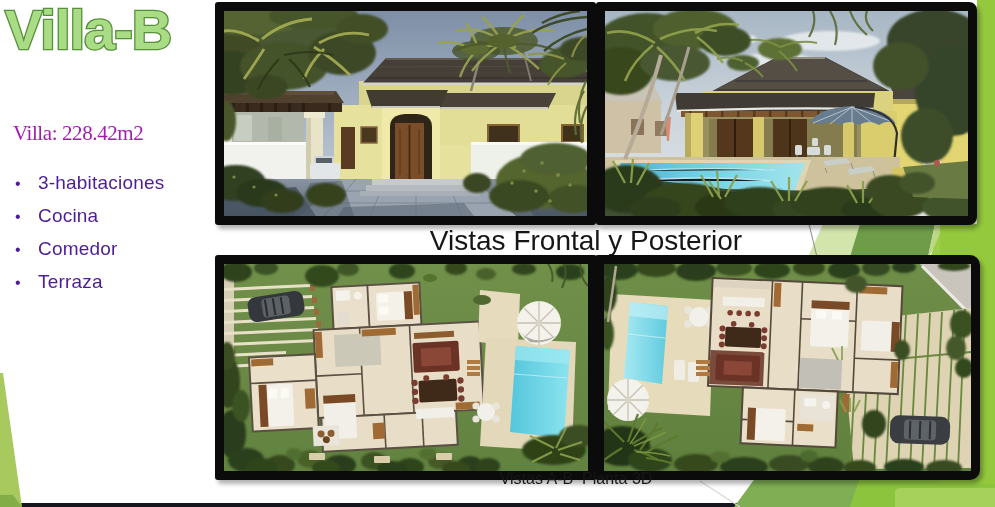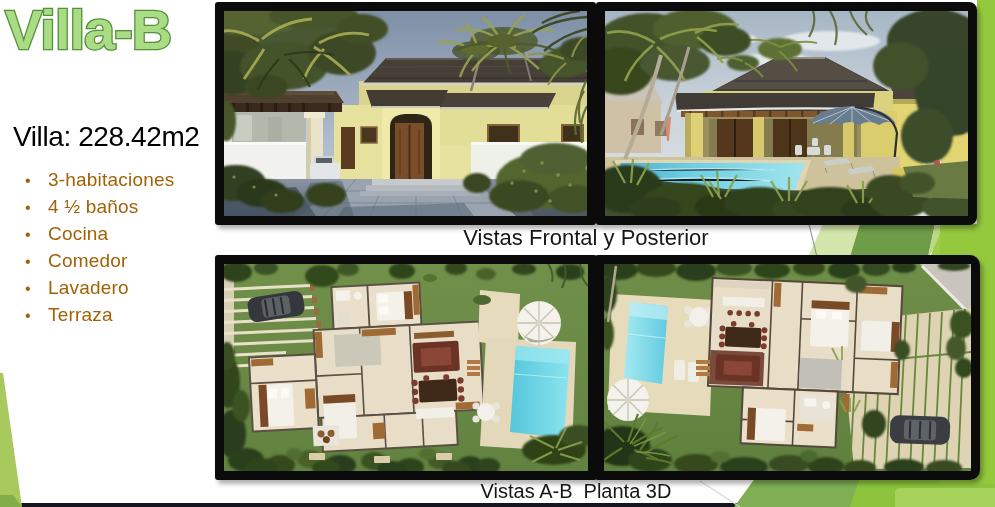--- a/index.html
+++ b/index.html
@@ -41,28 +41,26 @@
 
 <svg class="abs" style="left:0;top:373px;width:26px;height:134px;" viewBox="0 0 26 134" preserveAspectRatio="none">
 <polygon points="0,0 3,0 22,134 0,134" fill="#a8c95e"></polygon>
 <polygon points="13,122 22,134 0,134 0,122" fill="#3f7a1e" opacity="0.35"></polygon>
 </svg>
 
 <svg class="abs" style="left:0px;top:0px;width:230px;height:70px;" viewBox="0 0 230 70">
 <text x="5" y="49" font-family="Liberation Sans, sans-serif" font-size="56" font-weight="bold" fill="#a9dc84" stroke="#55913a" stroke-width="2.6" paint-order="stroke" letter-spacing="-1">Villa-B</text>
 </svg>
 
-<div class="abs" style="left:13px;top:121px;font-size:28px;letter-spacing:-0.4px;color:#000000;">Villa: 228.42m2</div>
-
-<div class="abs" style="left:12px;top:167px;font-size:19px;letter-spacing:0.2px;line-height:26px;color:#a16207;margin-left:10px;">
+<div class="abs" style="left:13px;top:121px;font-size:21px;letter-spacing:-0.4px;color:#a21caf;font-family:Liberation Serif, serif;">Villa: 228.42m2</div>
+
+<div class="abs" style="left:12px;top:167px;font-size:19px;letter-spacing:0.2px;line-height:32px;color:#4c1d95;">
 <div><span style="display:inline-block;width:23px;text-align:left;padding-left:3px;font-size:16px;">•</span>3-habitaciones</div>
-<div><span style="display:inline-block;width:23px;text-align:left;padding-left:3px;font-size:16px;">•</span>4 ½ baños</div>
 <div><span style="display:inline-block;width:23px;text-align:left;padding-left:3px;font-size:16px;">•</span>Cocina</div>
 <div><span style="display:inline-block;width:23px;text-align:left;padding-left:3px;font-size:16px;">•</span>Comedor</div>
-<div><span style="display:inline-block;width:23px;text-align:left;padding-left:3px;font-size:16px;">•</span>Lavadero</div>
 <div><span style="display:inline-block;width:23px;text-align:left;padding-left:3px;font-size:16px;">•</span>Terraza</div>
 </div>
 
 <div class="abs" style="left:215px;top:2px;width:363px;height:205px;border:9px solid #0b0b0b;border-radius:3px;box-shadow:3px 4px 4px rgba(0,0,0,0.3);background:#8ea0b4;">
 <svg width="363" height="205" viewBox="0 0 363 205" id="p1">
 <defs>
 <linearGradient id="sky1" x1="0" y1="0" x2="0" y2="1">
 <stop offset="0" stop-color="#7e8fa6"></stop>
           <stop offset="0.55" stop-color="#a9b6c7"></stop>
           <stop offset="1" stop-color="#ccd3dc"></stop>
@@ -491,21 +489,21 @@
 
 <g filter="url(#bl2)">
 <ellipse cx="285" cy="178" rx="24" ry="14" fill="#3a4a24"></ellipse>
 <ellipse cx="312" cy="172" rx="18" ry="11" fill="#42522a"></ellipse>
 </g>
 
 <circle cx="332" cy="152" r="3" fill="#b05a4a"></circle>
 </svg>
 </div>
 
-<div class="abs" style="left:330px;top:225px;width:512px;text-align:center;font-size:22px;color:#161616;">Vistas Frontal y Posterior</div>
+<div class="abs" style="left:330px;top:225px;width:512px;text-align:center;font-size:28px;color:#161616;">Vistas Frontal y Posterior</div>
 
 <div class="abs" style="left:215px;top:255px;width:364px;height:207px;border:9px solid #0b0b0b;border-radius:3px;box-shadow:3px 4px 4px rgba(0,0,0,0.3);background:#7f9b52;">
 <svg width="364" height="207" viewBox="0 0 364 207" id="p3">
 <defs>
 <linearGradient id="lawn3" x1="0" y1="0" x2="0" y2="1">
 <stop offset="0" stop-color="#71904a"></stop>
           <stop offset="1" stop-color="#628240"></stop>
 </linearGradient>
 <linearGradient id="pool3" x1="0" y1="0" x2="1" y2="0">
 <stop offset="0" stop-color="#55c6dc"></stop>
@@ -929,13 +927,13 @@
 <g stroke="#85a04c" stroke-width="1.8" fill="none" opacity="0.9">
 <path d="M242 148 L236 136"></path>
         <path d="M246 148 L246 134"></path>
         <path d="M250 148 L256 136"></path>
         <path d="M234 96 L228 84"></path>
         <path d="M238 96 L238 82"></path>
 </g>
 </svg>
 </div>
 
-<div class="abs" style="left:320px;top:480px;width:512px;text-align:center;font-size:20px;color:#161616;">Vistas A-B&nbsp;&nbsp;Planta 3D</div>
+<div class="abs" style="left:320px;top:470px;width:512px;text-align:center;font-size:16px;color:#161616;">Vistas A-B&nbsp;&nbsp;Planta 3D</div>
 
 </body></html>

